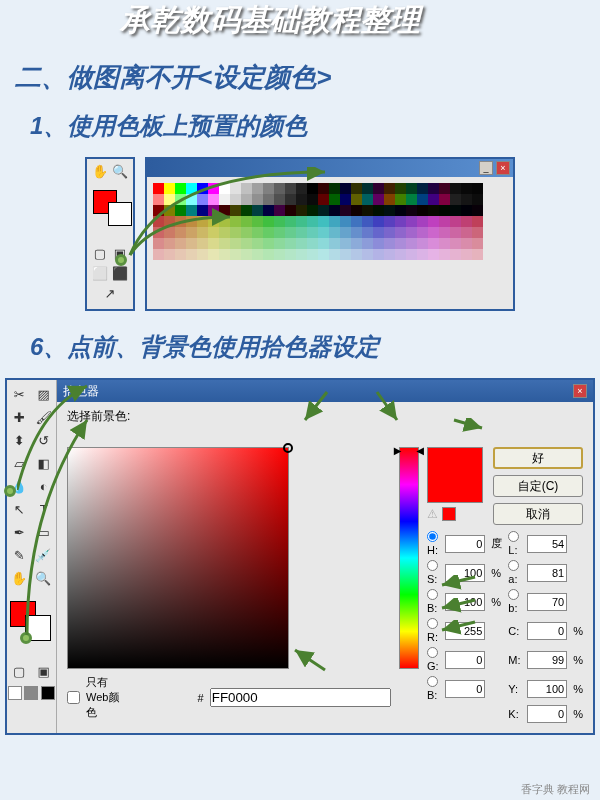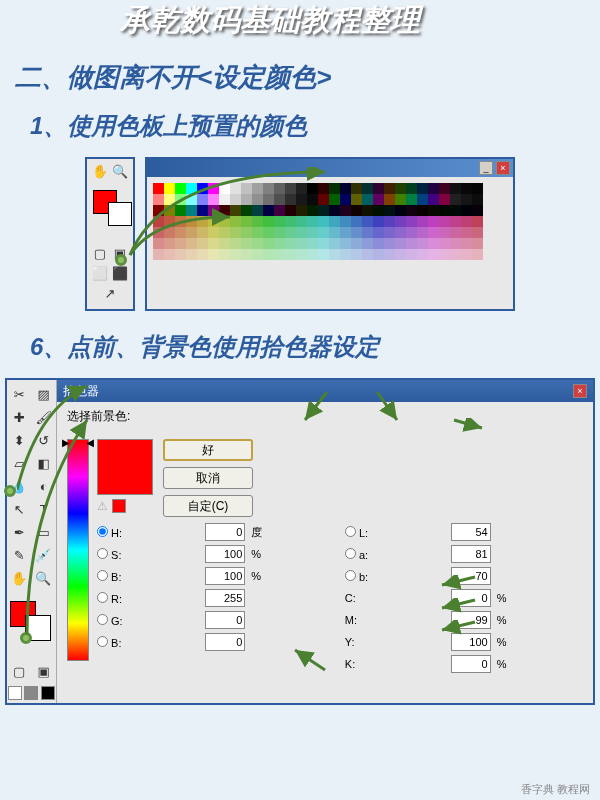--- a/index.html
+++ b/index.html
@@ -35,21 +35,21 @@
 .toolbar2 { width: 50px; background: #e8e8e8; border-right: 1px solid #aaa; padding-top: 3px; }
 .toolbar2 .row { display: flex; justify-content: space-around; margin: 3px 0; }
 .toolbar2 .tool-ico { width: 20px; height: 20px; border: 1px solid transparent; }
 .toolbar2 .t-fg { width: 26px; height: 26px; }
 .toolbar2 .t-bg { width: 26px; height: 26px; }
 .mini-sw { width: 14px; height: 14px; display: inline-block; border: 1px solid #888; }
 
 .picker-win { flex: 1; background: #e8e8e8; display: flex; flex-direction: column; }
 .pk-titlebar { height: 22px; background: linear-gradient(to bottom, #3d6db0, #2d5c9e); color: #fff; font-size: 12px; display: flex; align-items: center; padding: 0 6px; justify-content: space-between; }
 .pk-body { padding: 8px 10px 10px; display: flex; gap: 8px; }
-.pk-label { font-size: 12px; margin-bottom: 6px; }
+.pk-label { font-size: 12px; margin-bottom: 14px; }
 .pk-field { width: 222px; height: 222px; background: linear-gradient(to top, #000, transparent), linear-gradient(to right, #fff, #ff0000); border: 1px solid #888; position: relative; }
 .pk-cursor { position: absolute; top: -5px; right: -5px; width: 10px; height: 10px; border: 2px solid #000; border-radius: 50%; }
 .pk-hue { width: 22px; height: 222px; background: linear-gradient(to bottom, #ff0000, #ff00ff, #0000ff, #00ffff, #00ff00, #ffff00, #ff0000); border: 1px solid #888; position: relative; }
 .pk-hue-handle { position: absolute; top: -3px; left: -6px; right: -6px; display: flex; justify-content: space-between; font-size: 10px; }
 .pk-right { flex: 1; display: flex; flex-direction: column; gap: 6px; font-size: 12px; }
 .pk-preview-row { display: flex; gap: 10px; align-items: flex-start; }
 .pk-preview { width: 56px; height: 56px; background: #ff0000; border: 1px solid #888; }
 .pk-prev-small { width: 14px; height: 14px; background: #ff0000; border: 1px solid #888; }
 .pk-buttons { display: flex; flex-direction: column; gap: 6px; }
 .pk-btn { width: 90px; height: 22px; background: #f0f0e8; border: 1px solid #888; border-radius: 3px; font-size: 12px; }
@@ -399,36 +399,47 @@
 
   <div class="picker-win">
     <div class="pk-titlebar">
       <span>拾色器</span>
       <span class="win-btn win-close">×</span>
     </div>
     <div style="padding:6px 10px 0">
         <div class="pk-label">选择前景色:</div>
       </div>
     <div class="pk-body">
+      <div>
+        <div class="pk-field">
+            <div class="pk-cursor"></div>
+          </div>
+        <div class="pk-web-row">
+          <input type="checkbox" style="">
+          <span>只有Web颜色</span>
+          <span style="margin-left:70px">#</span>
+          <input type="text" value="FF0000" style="">
+        </div>
+      </div>
       <div class="pk-hue">
           <div class="pk-hue-handle">▶<span>◀</span></div>
         </div>
       <div class="pk-right">
         <div class="pk-preview-row">
           <div>
             <div class="pk-preview"></div>
             <div style="margin-top:4px;display:flex;gap:4px;align-items:center">
                 <span class="warn-tri">⚠</span>
                 <div class="pk-prev-small"></div>
               </div>
           </div>
           <div class="pk-buttons">
             <button class="pk-btn primary">好</button>
+            <button class="pk-btn">自定(C)</button>
             <button class="pk-btn">取消</button>
-            <button class="pk-btn">自定(C)</button>
           </div>
         </div>
         <div class="pk-inputs">
           <label><input type="radio" class="pk-radio" checked="" style=""> <span>H:</span></label>
             <input type="text" value="0" style="">
             <span>度</span>
           <label><input type="radio" class="pk-radio" style=""> <span>L:</span></label>
             <input type="text" value="54" style="">
             <span></span>
 

